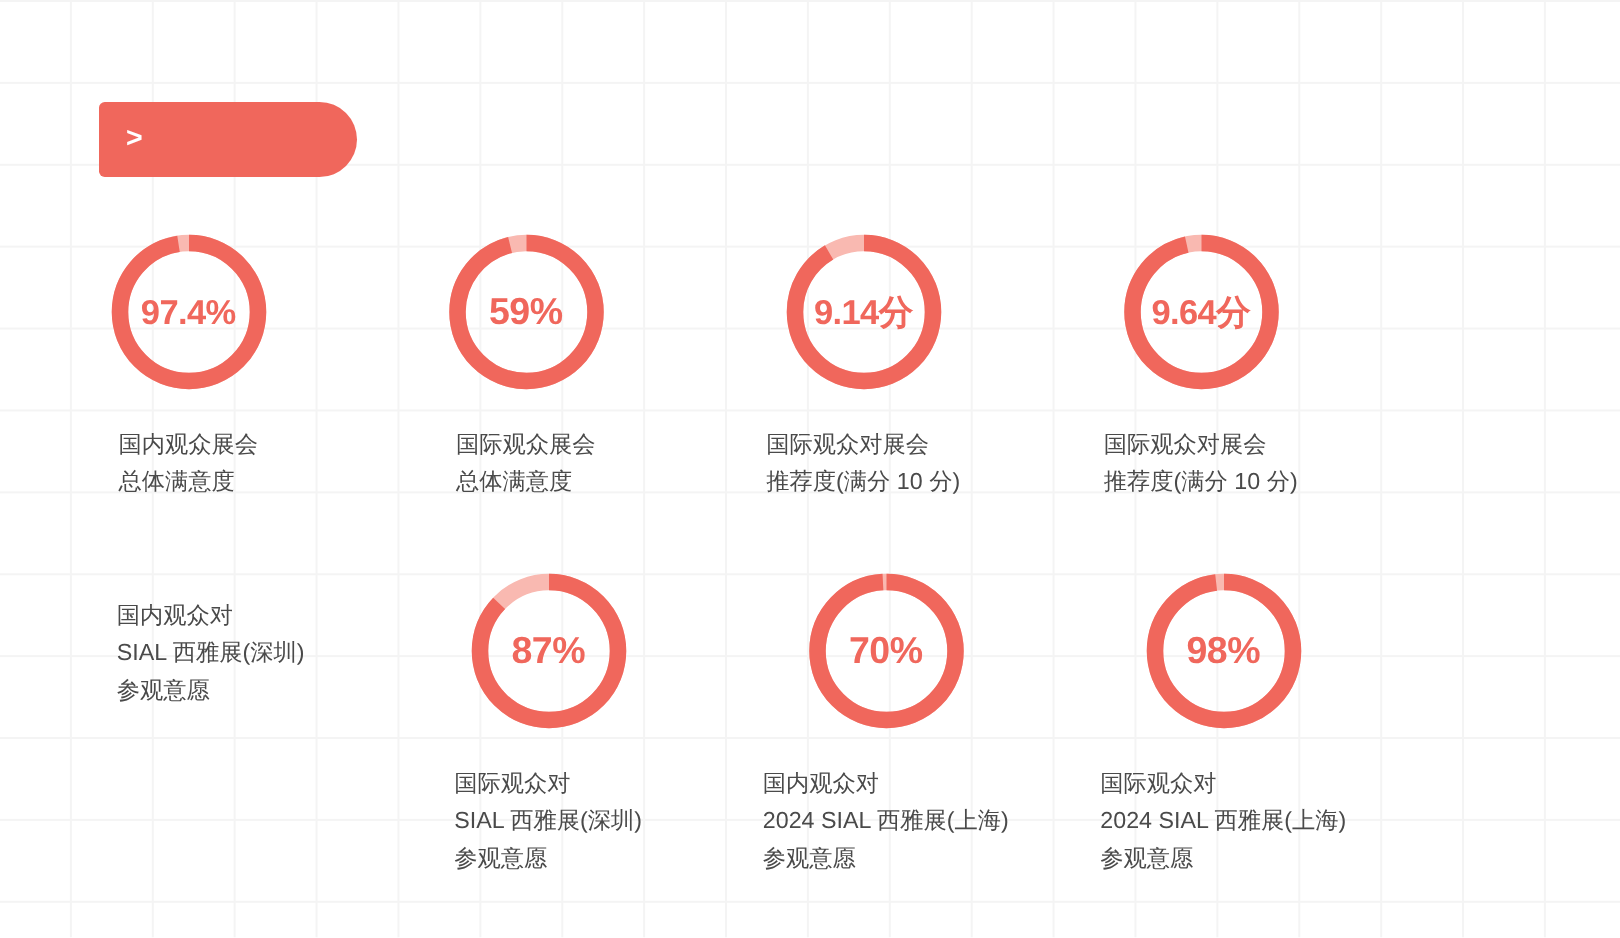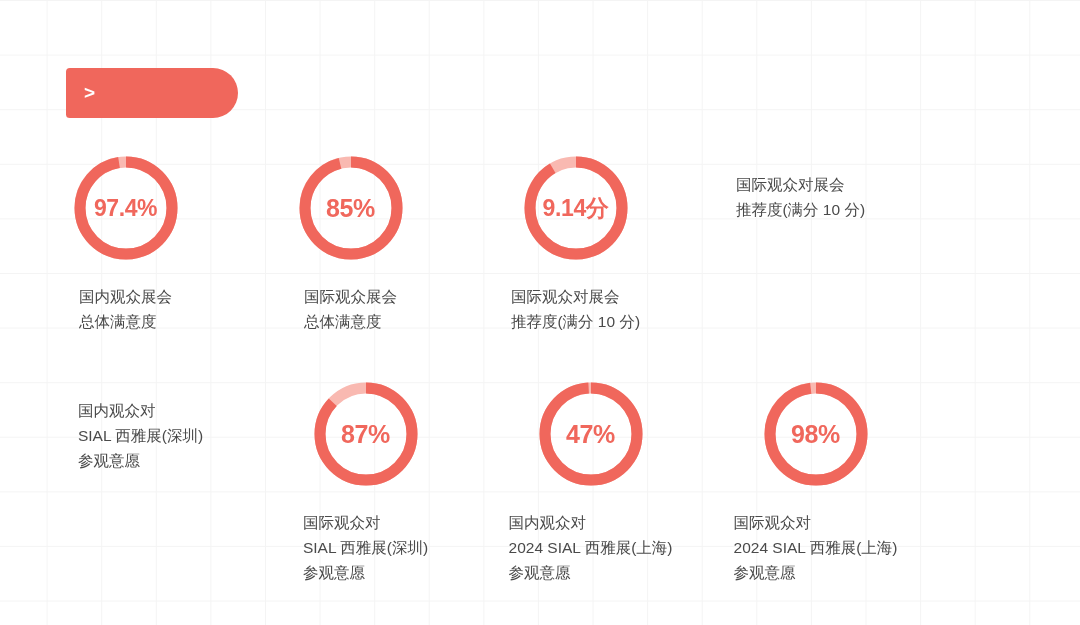--- a/index.html
+++ b/index.html
@@ -141,41 +141,48 @@
           <span class="lbl-line">国内观众展会</span>
           <span class="lbl-line">总体满意度</span>
         </div>
       </div>
       <div class="stat-cell">
         <div class="donut-wrap">
           <svg viewBox="0 0 112 112">
             <circle cx="56" cy="56" r="46" fill="none" stroke="#f9b9b1" stroke-width="11"></circle>
             <circle cx="56" cy="56" r="46" fill="none" stroke="#f0675c" stroke-width="11" stroke-linecap="butt" stroke-dasharray="277.4654631650505 11.561060965210459"></circle>
           </svg>
-          <div class="donut-value">85%</div>
+          <div class="donut-value">59%</div>
         </div>
         <div class="stat-label">
           <span class="lbl-line">国际观众展会</span>
           <span class="lbl-line">总体满意度</span>
         </div>
       </div>
       <div class="stat-cell">
         <div class="donut-wrap small-val">
           <svg viewBox="0 0 112 112">
             <circle cx="56" cy="56" r="46" fill="none" stroke="#f9b9b1" stroke-width="11"></circle>
             <circle cx="56" cy="56" r="46" fill="none" stroke="#f0675c" stroke-width="11" stroke-linecap="butt" stroke-dasharray="264.1702430550585 24.856281075202446"></circle>
           </svg>
           <div class="donut-value">9.14分</div>
         </div>
         <div class="stat-label">
           <span class="lbl-line">国际观众对展会</span>
           <span class="lbl-line">推荐度(满分 10 分)</span>
         </div>
       </div>
       <div class="stat-cell">
+        <div class="donut-wrap small-val">
+          <svg viewBox="0 0 112 112">
+            <circle cx="56" cy="56" r="46" fill="none" stroke="#f9b9b1" stroke-width="11"></circle>
+            <circle cx="56" cy="56" r="46" fill="none" stroke="#f0675c" stroke-width="11" stroke-linecap="butt" stroke-dasharray="278.6215692615716 10.404954868689344"></circle>
+          </svg>
+          <div class="donut-value">9.64分</div>
+        </div>
         <div class="stat-label">
           <span class="lbl-line">国际观众对展会</span>
           <span class="lbl-line">推荐度(满分 10 分)</span>
         </div>
       </div>
     </div>
   <div class="stats-row" id="stats-row-1">
       <div class="stat-cell">
         <div class="stat-label">
           <span class="lbl-line">国内观众对</span>
@@ -196,21 +203,21 @@
           <span class="lbl-line">SIAL 西雅展(深圳)</span>
           <span class="lbl-line">参观意愿</span>
         </div>
       </div>
       <div class="stat-cell">
         <div class="donut-wrap">
           <svg viewBox="0 0 112 112">
             <circle cx="56" cy="56" r="46" fill="none" stroke="#f9b9b1" stroke-width="11"></circle>
             <circle cx="56" cy="56" r="46" fill="none" stroke="#f0675c" stroke-width="11" stroke-linecap="butt" stroke-dasharray="286.13625888895837 2.890265241302586"></circle>
           </svg>
-          <div class="donut-value">47%</div>
+          <div class="donut-value">70%</div>
         </div>
         <div class="stat-label">
           <span class="lbl-line">国内观众对</span>
           <span class="lbl-line">2024 SIAL 西雅展(上海)</span>
           <span class="lbl-line">参观意愿</span>
         </div>
       </div>
       <div class="stat-cell">
         <div class="donut-wrap">
           <svg viewBox="0 0 112 112">

